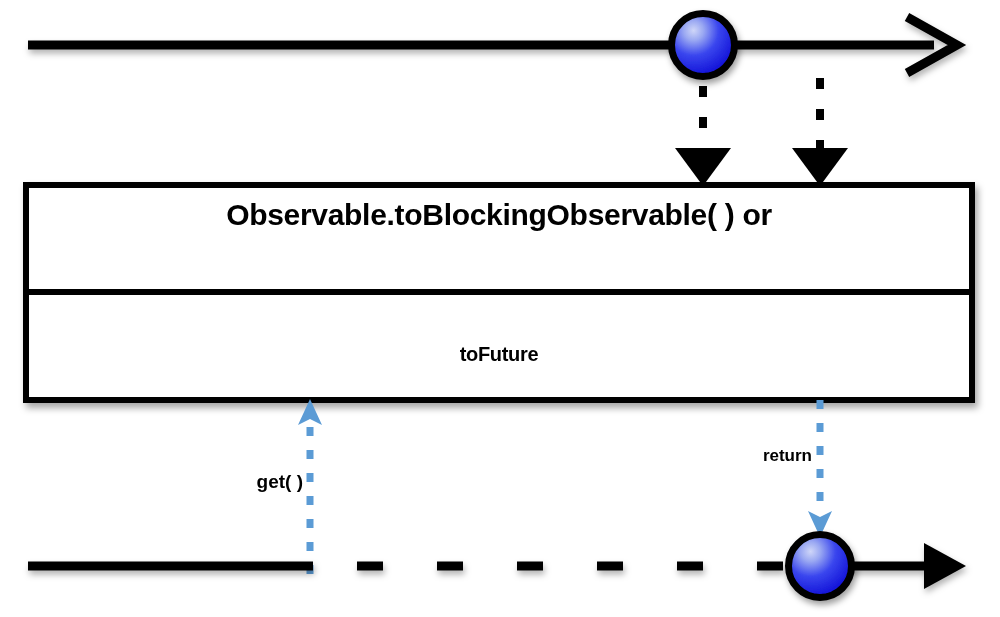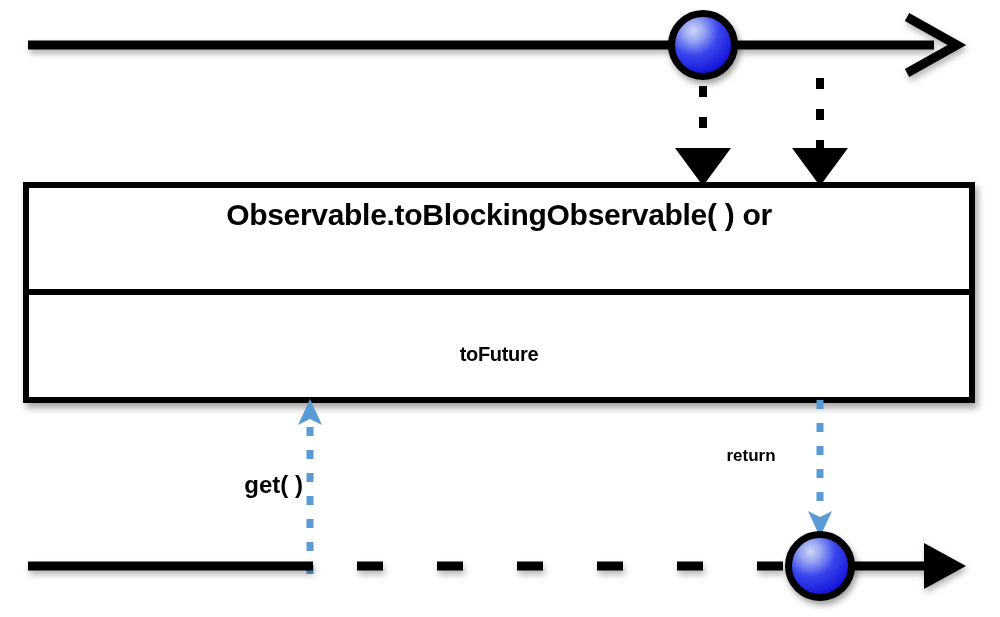--- a/index.html
+++ b/index.html
@@ -62,27 +62,27 @@
     font-weight: bold;
     color: #000000;
     font-family: "Liberation Sans", sans-serif;
     white-space: nowrap;
   }
   #label-get {
     left: 180px;
     top: 471px;
     width: 123px;
     text-align: right;
-    font-size: 24px;
+    font-size: 19px;
   }
   #label-return {
     left: 690px;
     top: 446px;
     width: 122px;
-    text-align: center;
+    text-align: right;
     font-size: 17px;
   }
 </style>
 </head>
 <body>
 
 <div id="diagram-root">
 
   <svg id="marble-svg" viewBox="0 0 1000 617" xmlns="http://www.w3.org/2000/svg">
     <defs>

